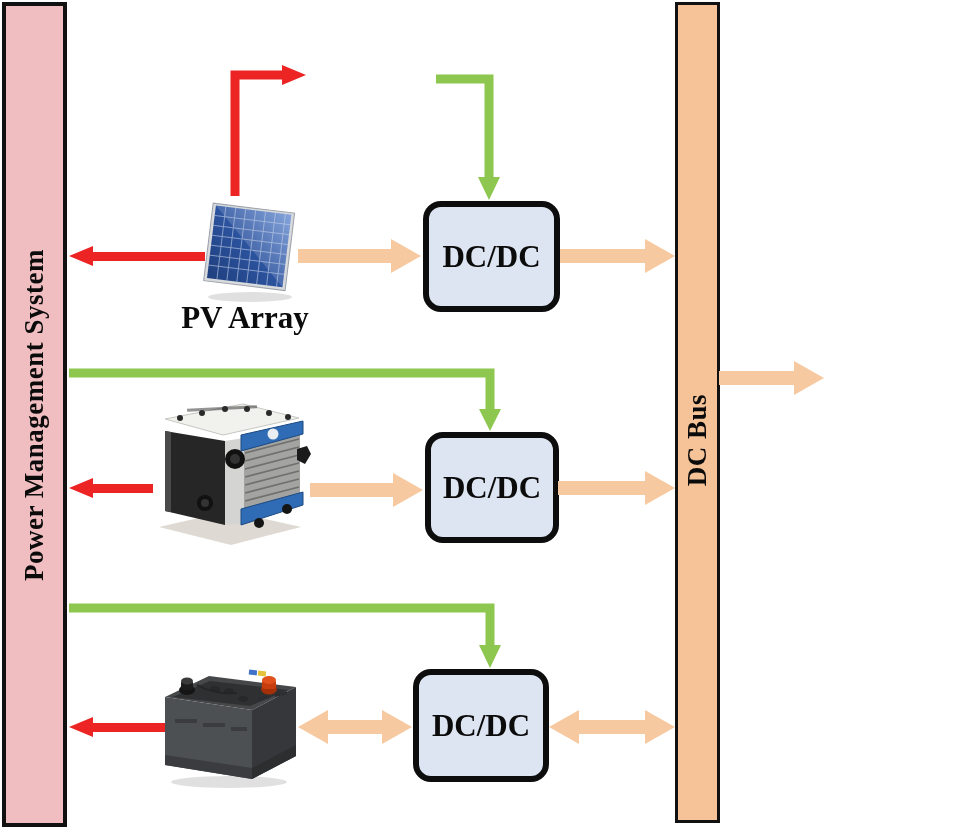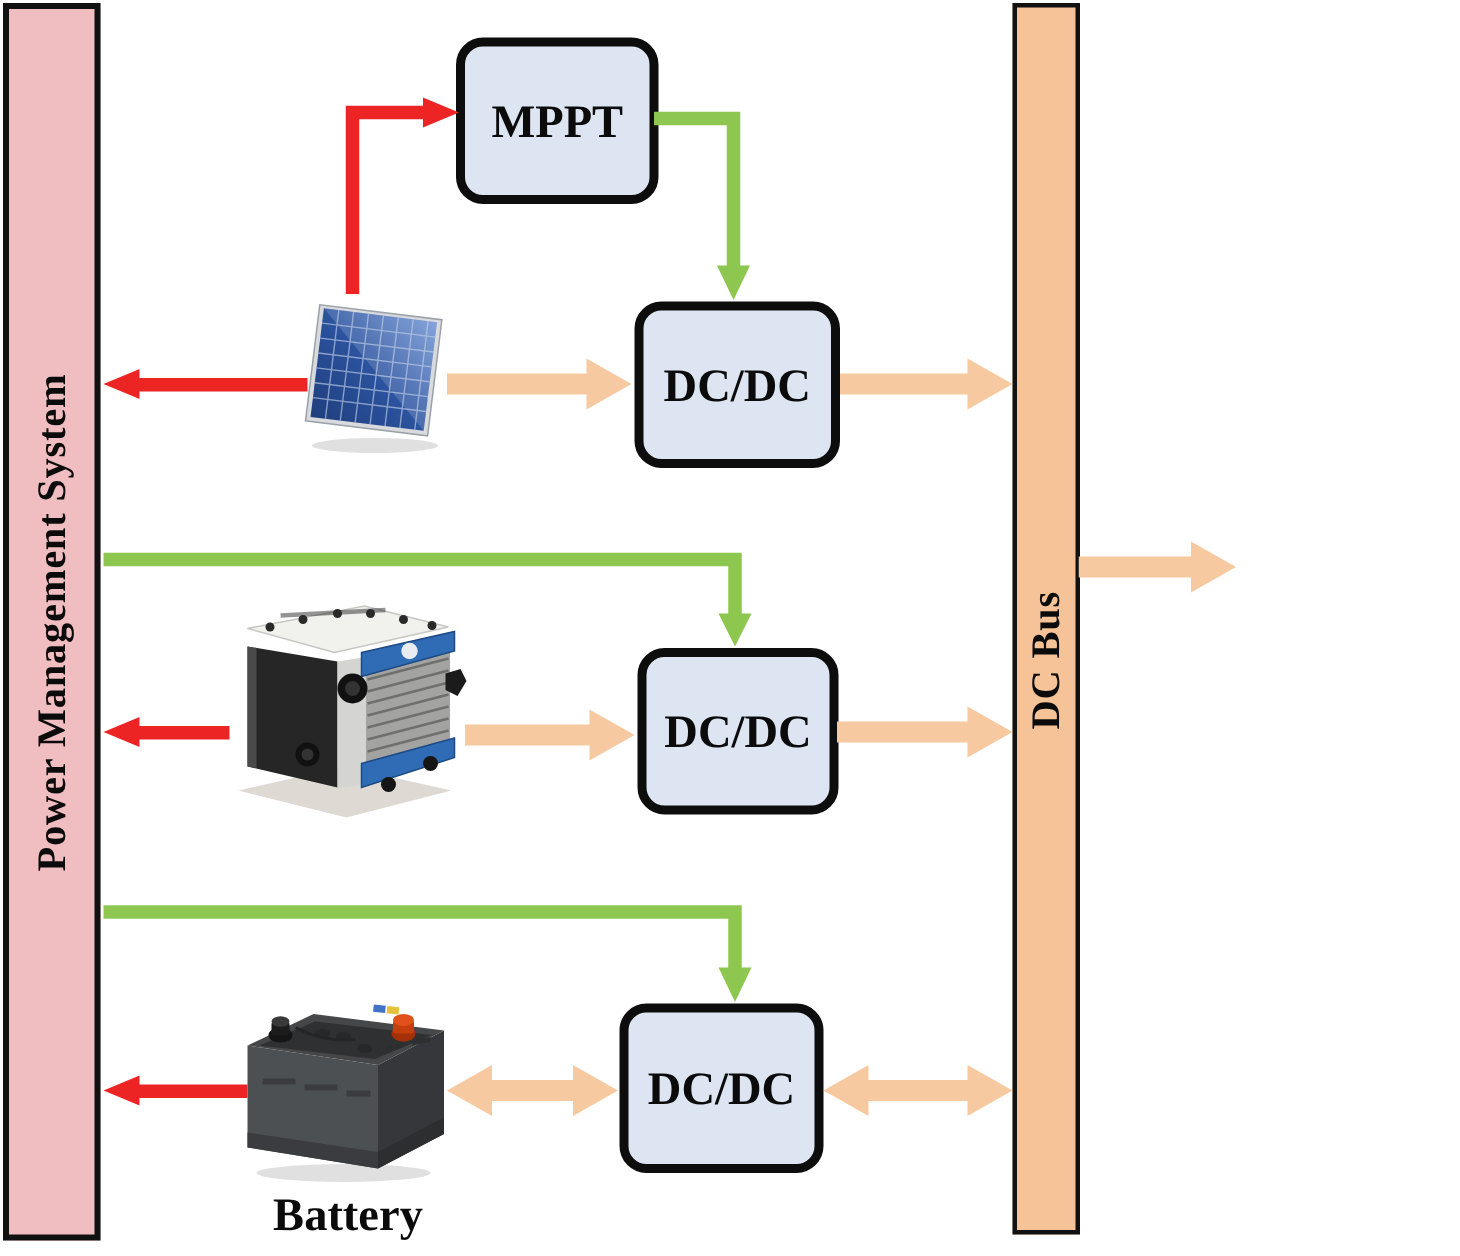--- a/index.html
+++ b/index.html
@@ -52,23 +52,20 @@
 <div class="stage">
 
   <div class="abs pms-bar">
     <span class="vtext">Power Management System</span>
   </div>
 
   <div class="abs dcbus-bar">
     <span class="vtext">DC Bus</span>
   </div>
 
-  <div class="abs box mppt">
-    <span>MPPT</span>
-  </div>
   <div class="abs box dcdc1">
     <span>DC/DC</span>
   </div>
   <div class="abs box dcdc2">
     <span>DC/DC</span>
   </div>
   <div class="abs box dcdc3">
     <span>DC/DC</span>
   </div>
 
@@ -95,20 +92,21 @@
         <line x1="83" y1="12" x2="83" y2="85"></line>
         <line x1="13" y1="22" x2="89" y2="22"></line>
           <line x1="13" y1="32" x2="89" y2="32"></line>
         <line x1="13" y1="42" x2="89" y2="42"></line>
           <line x1="13" y1="52" x2="89" y2="52"></line>
         <line x1="13" y1="62" x2="89" y2="62"></line>
           <line x1="13" y1="72" x2="89" y2="72"></line>
       </g>
     </g>
   </svg>
+  <div class="abs src-label" style="left:145px;top:300px;">PV Array</div>
 
   <svg class="abs" style="left:147px;top:397px;" width="168" height="154" viewBox="0 0 168 154">
     <polygon points="12,130 82,114 154,130 84,148" fill="#dedad3"></polygon>
     <polygon points="18,22 96,7 152,21 76,38" fill="#f1f1ee" stroke="#c6c6c2" stroke-width="1"></polygon>
     <g fill="#2a2a2a">
       <circle cx="33" cy="21" r="3"></circle>
         <circle cx="55" cy="16" r="3"></circle>
         <circle cx="78" cy="12" r="3"></circle>
       <circle cx="100" cy="12" r="3"></circle>
         <circle cx="122" cy="16" r="3"></circle>
@@ -166,21 +164,20 @@
     <ellipse cx="112" cy="21" rx="7" ry="4" fill="#e0511c"></ellipse>
     <g>
       <rect x="92" y="11" width="8" height="5" fill="#3f72c8" transform="rotate(6 96 13)"></rect>
       <rect x="101" y="12" width="8" height="5" fill="#e5c23a" transform="rotate(6 105 14)"></rect>
     </g>
     <ellipse cx="58" cy="30" rx="5" ry="3" fill="#26282a"></ellipse>
     <ellipse cx="72" cy="32" rx="5" ry="3" fill="#26282a"></ellipse>
     <ellipse cx="86" cy="40" rx="5" ry="3" fill="#26282a"></ellipse>
     <path d="M40,26 q18,10 40,8" stroke="#232527" stroke-width="2" fill="none"></path>
   </svg>
-  <div class="abs src-label" style="left:132px;top:792px;">Battery</div>
 
   <svg class="abs" style="left:227px;top:63px;" width="82" height="140" viewBox="0 0 82 140">
     <path class="red-stroke" d="M8,133 L8,12 L57,12" stroke-width="9" fill="none"></path>
     <polygon class="red-fill" points="79,12 55,2 55,22"></polygon>
   </svg>
   <svg class="abs" style="left:67px;top:242px;" width="140" height="30" viewBox="0 0 140 30">
     <polygon class="red-fill" points="2,14 26,4 26,24"></polygon>
     <rect class="red-fill" x="24" y="10" width="114" height="9"></rect>
   </svg>
   <svg class="abs" style="left:67px;top:474px;" width="88" height="30" viewBox="0 0 88 30">

